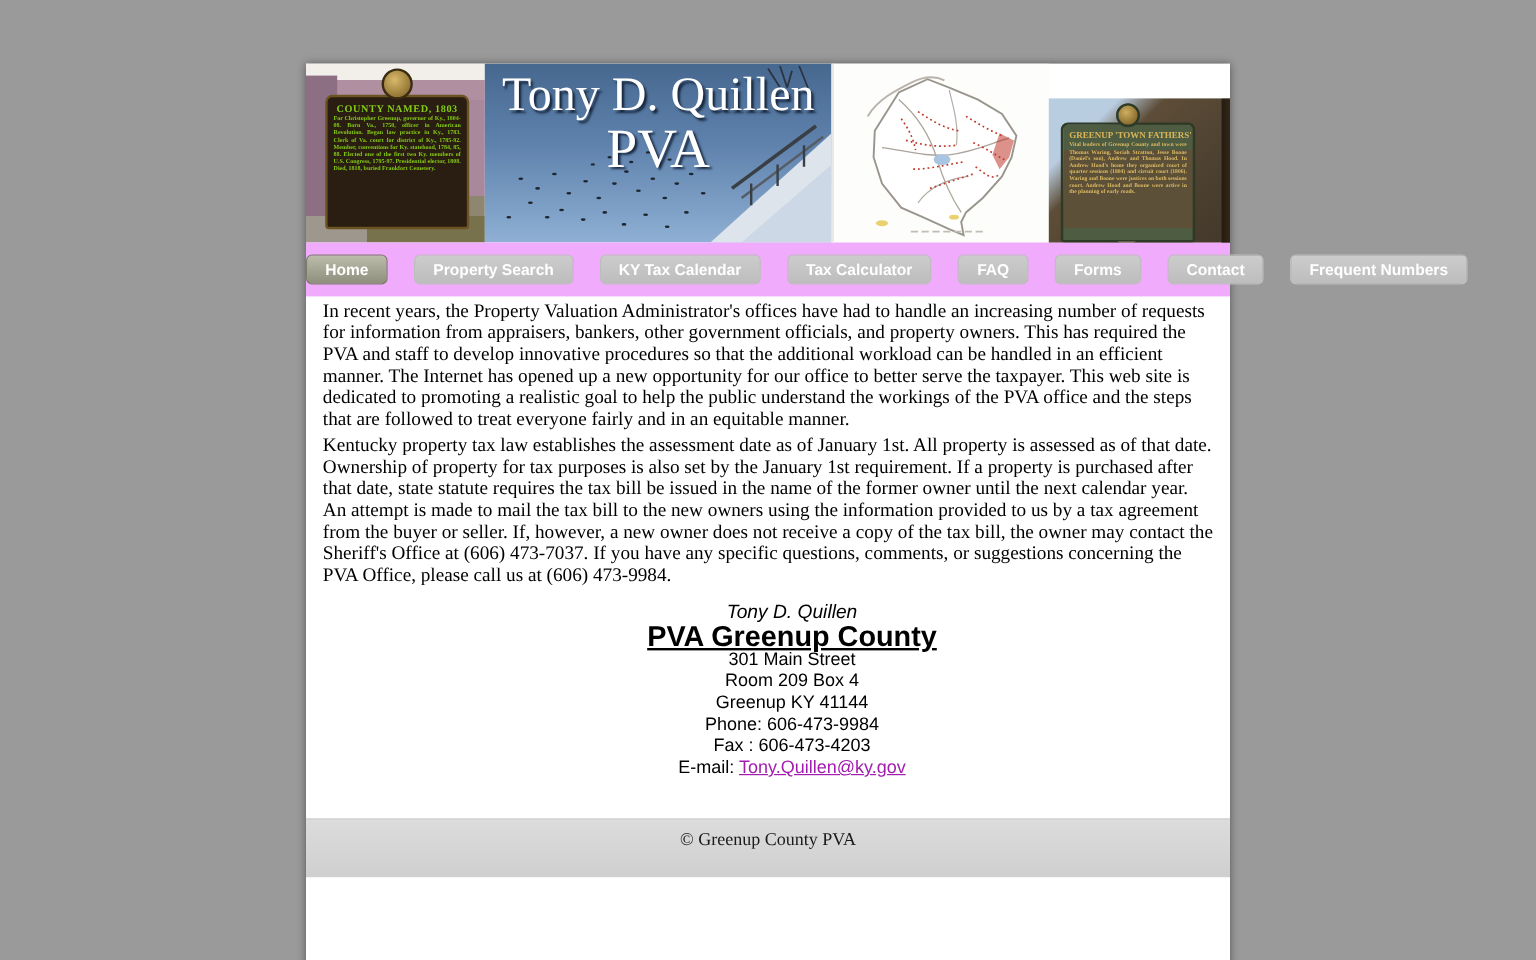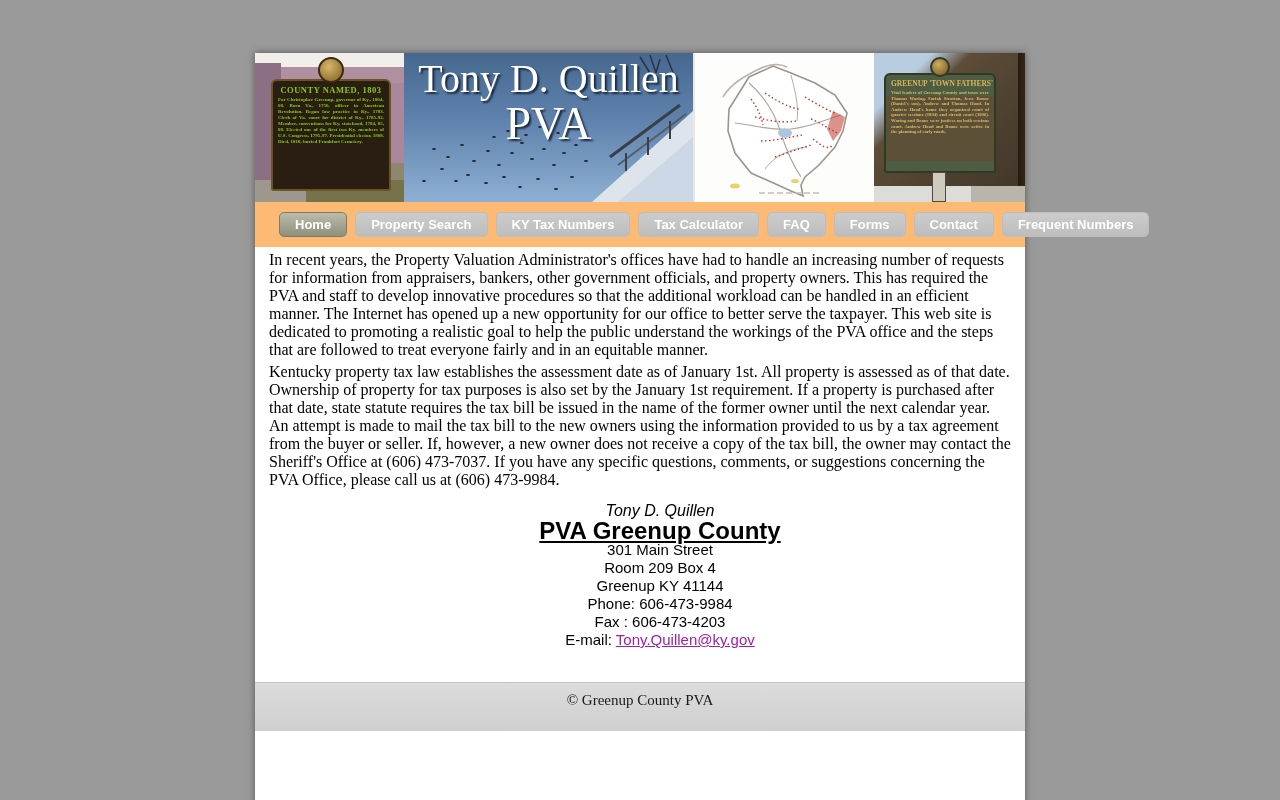--- a/index.html
+++ b/index.html
@@ -36,37 +36,37 @@
   .tile-water svg { position:absolute; left:0; top:0; }
   .site-title { position:absolute; left:0; top:4px; width:100%; text-align:center; color:#ffffff;
     font-family:"Liberation Serif", serif; text-shadow: 2px 2px 2px #17263c; z-index:2; }
   .site-title .l1 { font-size:40px; line-height:44px; }
   .site-title .l2 { font-size:46px; line-height:46px; }
 
   
   .tile-map { width: 181px; background: #fdfdfb; border-left:2px solid #e8e8e4; }
 
   
-  .tile-marker-right { width: 176px; background: linear-gradient(135deg, #b9cde0 0 18%, #5d4d38 30%, #4c4030 60%, #3c3226 100%); }
+  .tile-marker-right { width: 176px; background: linear-gradient(135deg, #b9cde0 0 18%, #5d4d38 30%, #4c4030 60%, #3c3226 100%); margin-top: 29px; }
   .tile-marker-right .trunk { position:absolute; right:6px; top:0; width:26px; height:149px; background:linear-gradient(90deg,#241a10,#4a3824 60%, #241a10); }
   .tile-marker-right .snow { position:absolute; left:0; bottom:0; width:100%; height:16px; background:linear-gradient(90deg,#dcdcd8 0 55%, #b9b4ac 55% 100%); }
   .plaque2 {
     position:absolute; left:10px; top:20px; width:112px; height:100px;
     background:linear-gradient(180deg,#4e5c42 0 22%, #5d5038 22% 90%, #4e5c42 90%);
     border:2px solid #2e3a26; border-radius:6px 6px 3px 3px;
     padding:4px 5px; color:#d9b55a; text-align:center;
   }
   .plaque2 .seal { position:absolute; left:50%; top:-18px; transform:translateX(-50%);
     width:20px; height:20px; border-radius:50%; background:radial-gradient(circle at 40% 35%, #cfae5e, #6e5420); border:2px solid #2e3a26; }
   .plaque2 .p-title { font-size:7.5px; font-weight:bold; white-space:nowrap; }
   .plaque2 .p-body { margin-top:2px; font-size:4.7px; line-height:5.6px; text-align:justify; font-weight:bold; color:#dcba62; }
   .plaque2-post { position:absolute; left:58px; bottom:0; width:14px; height:30px; background:#cfc9bf; border:1px solid #55483a; }
 
   
-  .nav { padding: 10px 14px 10px 24px; display:flex; gap:8px; background:#fdba74; }
+  .nav { padding: 10px 14px 10px 0; display:flex; gap:22px; background:#f0abfc; }
   .nav-btn {
     font-family:"Liberation Sans", sans-serif; font-size:13px; font-weight:bold;
     color:#ffffff; padding:5px 15px 5px 15px; border-radius:5px; cursor:pointer;
     background:linear-gradient(180deg,#cccccc,#bdbdbd); border:1px solid #bdbdbd;
     white-space:nowrap; line-height:13px;
   }
   .nav-btn.active {
     background:linear-gradient(180deg,#bcbcab,#8f8f7d);
     border:1px solid #7c7c69;
   }
@@ -199,21 +199,21 @@
         <div class="p-title">GREENUP 'TOWN FATHERS'</div>
         <div class="p-body">Vital leaders of Greenup County and town were Thomas Waring, Soriah Stratton, Jesse Boone (Daniel's son), Andrew and Thomas Hood. In Andrew Hood's home they organized court of quarter sessions (1804) and circuit court (1806). Waring and Boone were justices on both sessions court. Andrew Hood and Boone were active in the planning of early roads.</div>
       </div>
       <div class="plaque2-post"></div>
     </div>
   </div>
 
   <div class="nav">
     <div class="nav-btn active">Home</div>
     <div class="nav-btn">Property Search</div>
-    <div class="nav-btn">KY Tax Numbers</div>
+    <div class="nav-btn">KY Tax Calendar</div>
     <div class="nav-btn">Tax Calculator</div>
     <div class="nav-btn">FAQ</div>
     <div class="nav-btn">Forms</div>
     <div class="nav-btn">Contact</div>
     <div class="nav-btn">Frequent Numbers</div>
   </div>
 
   <div class="content">
 
     <p>In recent years, the Property Valuation Administrator's offices have had to handle an increasing number of requests for information from appraisers, bankers, other government officials, and property owners. This has required the PVA and staff to develop innovative procedures so that the additional workload can be handled in an efficient manner. The Internet has opened up a new opportunity for our office to better serve the taxpayer. This web site is dedicated to promoting a realistic goal to help the public understand the workings of the PVA office and the steps that are followed to treat everyone fairly and in an equitable manner.</p>

